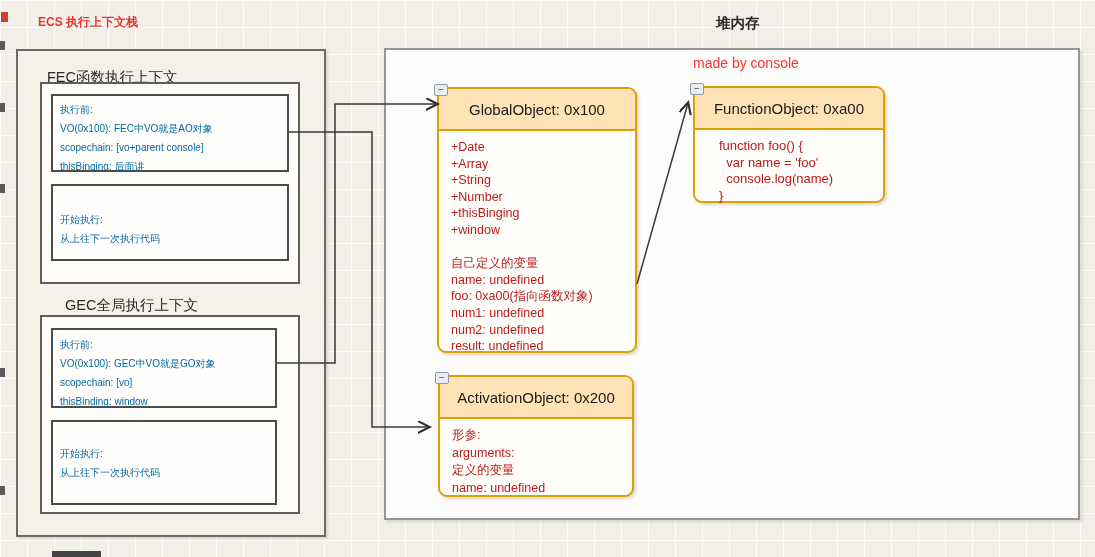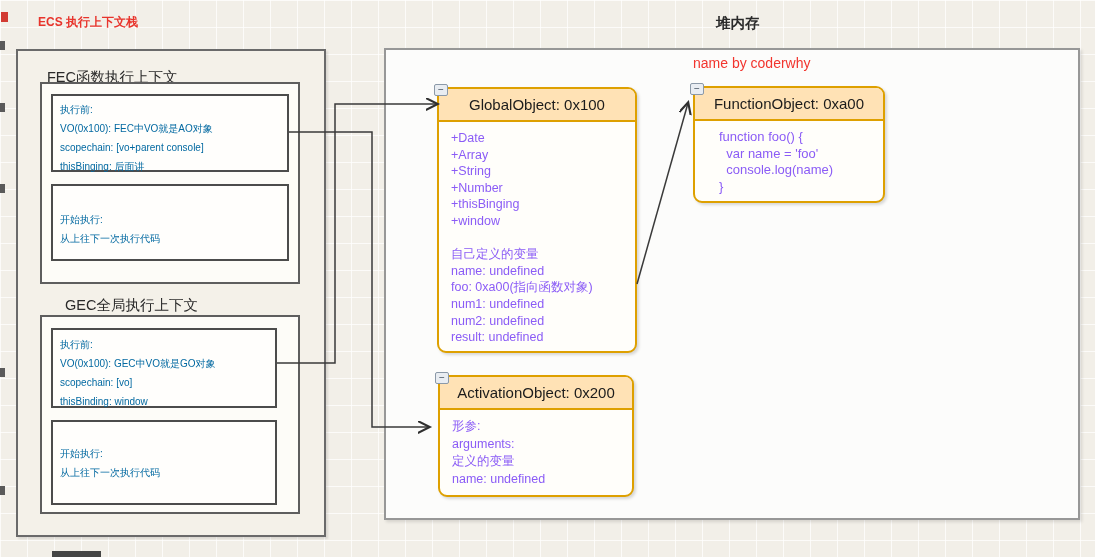--- a/index.html
+++ b/index.html
@@ -37,24 +37,24 @@
   .t-line { white-space:pre; }
 
   
   .heap-title { position:absolute; left:716px; top:14px; font-size:14.5px; font-weight:600; color:#2b2b2b; }
   .right-panel { position:absolute; left:384px; top:48px; width:696px; height:472px;
     background:#fcfcfb; border:2px solid #979797; box-shadow:2px 2px 3px rgba(0,0,0,.12); }
   .watermark { position:absolute; left:693px; top:55px; font-size:14px; color:#f2352e; }
 
   .obj { position:absolute; border:2px solid #dea000; border-radius:9px;
     background:#fffefa; box-shadow:2px 2px 3px rgba(0,0,0,.15); }
-  .obj-header { height:33px; background:#ffe2b5; border-bottom:2px solid #dea000;
+  .obj-header { height:42px; background:#ffe2b5; border-bottom:2px solid #dea000;
     border-radius:7px 7px 0 0; display:flex; align-items:center; justify-content:center;
     font-size:15px; font-weight:500; color:#1c1c1c; }
-  .obj-body { padding:8px 12px; font-size:12.5px; line-height:16.6px; color:#8b5cf6; }
+  .obj-body { padding:8px 12px; font-size:12.5px; line-height:16.6px; color:#b91c1c; }
   .obj-line { min-height:16.6px; white-space:pre; }
   .collapse { position:absolute; left:-5px; top:-5px; width:14px; height:12px;
     background:#e9edf2; border:1px solid #8b99a8; border-radius:2px;
     font-size:10px; line-height:10px; text-align:center; color:#41505e; }
 
   .global-obj     { left:437px; top:87px;  width:200px; height:266px; }
   .function-obj   { left:693px; top:86px;  width:192px; height:117px; }
   .function-obj .obj-body { font-size:13px; line-height:16.5px;padding-left:24px; }
   .activation-obj { left:438px; top:375px; width:196px; height:122px; }
   .activation-obj .obj-body { line-height:17.5px; }
@@ -108,21 +108,21 @@
     <div class="t-line">scopechain: [vo]</div>
     <div class="t-line">thisBinding: window</div>
   </div>
   <div class="inner-box box-d">
     <div class="t-line">开始执行:</div>
     <div class="t-line">从上往下一次执行代码</div>
   </div>
 
   <div class="heap-title">堆内存</div>
   <div class="right-panel"></div>
-  <div class="watermark">name by coderwhy</div>
+  <div class="watermark">made by console</div>
 
   <div class="obj global-obj">
     <div class="collapse">−</div>
     <div class="obj-header">GlobalObject: 0x100</div>
     <div class="obj-body">
       <div class="obj-line">+Date</div>
       <div class="obj-line">+Array</div>
       <div class="obj-line">+String</div>
       <div class="obj-line">+Number</div>
       <div class="obj-line">+thisBinging</div>

